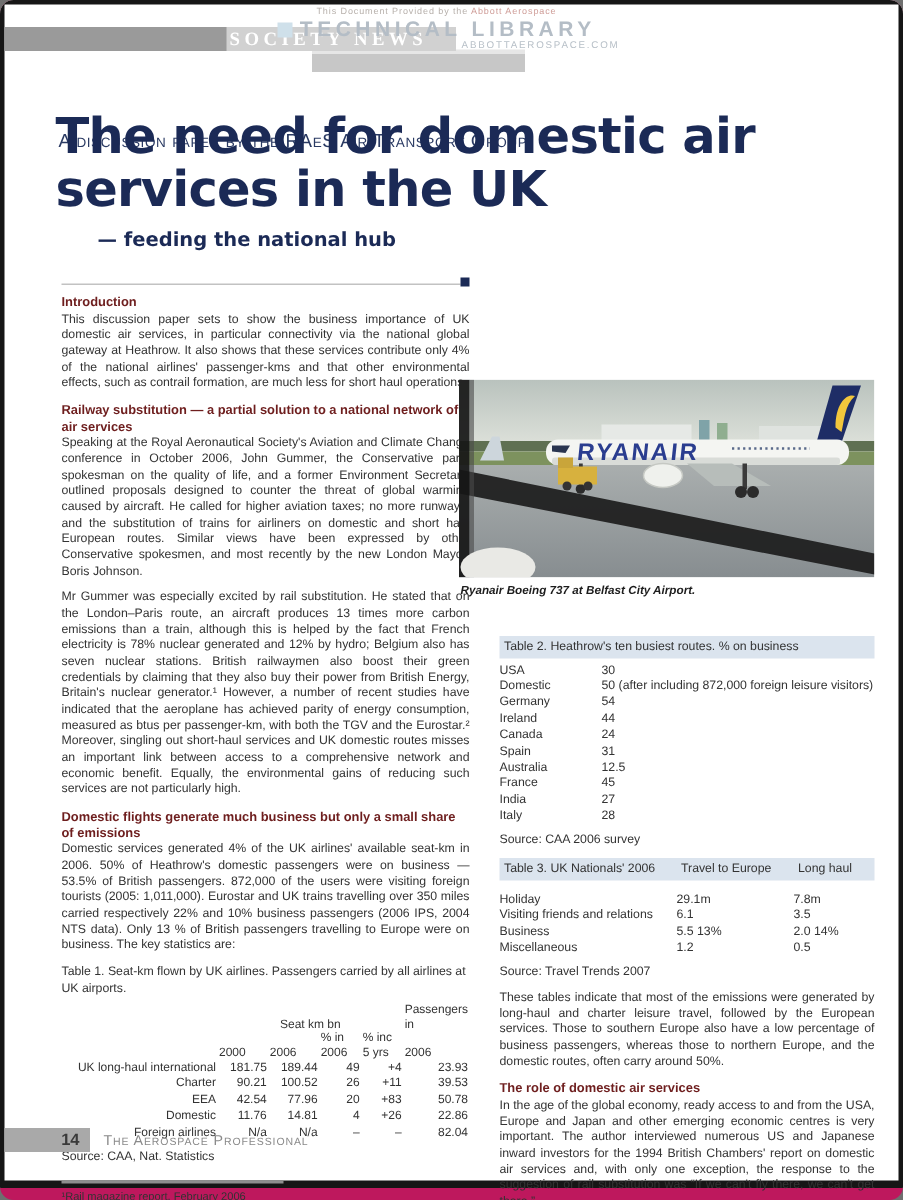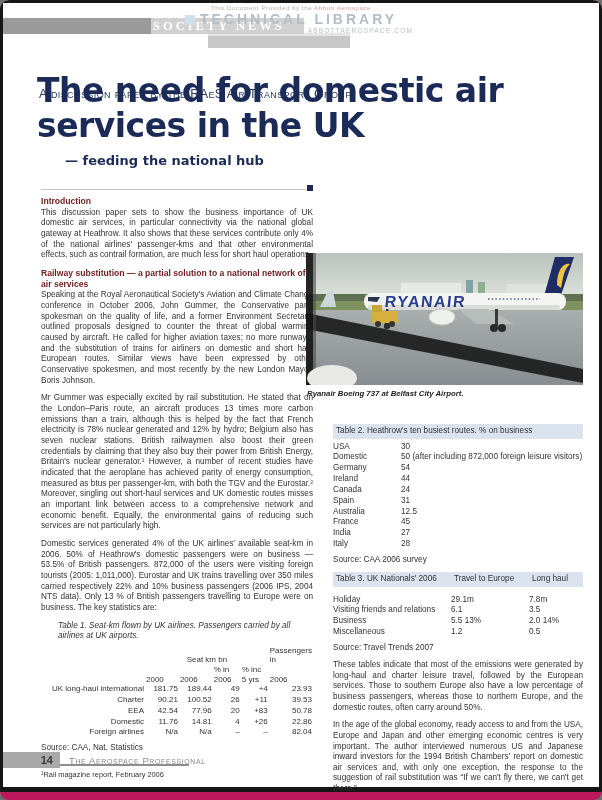--- a/index.html
+++ b/index.html
@@ -32,21 +32,21 @@
             font-size:13px;font-weight:bold;color:#1b2a56;margin-left:28px;}
   .rule{position:absolute;left:38px;top:186px;width:266px;height:1px;background:#c2c2c2;}
   .rule-sq{position:absolute;left:304px;top:182px;width:6px;height:6px;background:#1b2a56;}
 
   
   .col-left{position:absolute;left:38px;top:193px;width:272px;}
   .col-right{position:absolute;left:330px;top:421px;width:250px;}
   p.body{font-size:8.2px;line-height:1.3;text-align:justify;color:#333;margin:0 0 7px 0;}
   h3.sec{font-size:8.6px;font-weight:bold;color:#6e1e1e;margin:0 0 1px 0;line-height:1.25;}
   .src{font-size:8.2px;color:#333;margin:5px 0 8px 0;}
-  .tcaption{font-size:8.2px;color:#333;margin:2px 0 4px 17px;line-height:1.3;font-style:italic;}
+  .tcaption{font-size:8.2px;color:#333;margin:2px 0 4px 0;line-height:1.3;}
 
   
   table.t1{width:100%;border-collapse:collapse;font-size:8px;color:#333;margin-top:2px;}
   table.t1 th{font-weight:normal;text-align:left;vertical-align:bottom;padding:0 1px;line-height:1.2;}
   table.t1 th.grp{text-align:center;}
   table.t1 th.pax{width:40px;}
   table.t1 th.pct{width:26px;}
   table.t1 td{text-align:right;padding:0 1px;line-height:1.35;white-space:nowrap;}
   table.t1 td:first-child,table.t1 th:first-child{text-align:right;width:102px;}
 
@@ -110,20 +110,21 @@
     <div class="rule-sq"></div>
 
     <div class="col-left">
       <h3 class="sec">Introduction</h3>
       <p class="body">This discussion paper sets to show the business importance of UK domestic air services, in particular connectivity via the national global gateway at Heathrow. It also shows that these services contribute only 4% of the national airlines' passenger-kms and that other environmental effects, such as contrail formation, are much less for short haul operations.</p>
 
       <h3 class="sec">Railway substitution — a partial solution to a national network of air services</h3>
       <p class="body">Speaking at the Royal Aeronautical Society's Aviation and Climate Change conference in October 2006, John Gummer, the Conservative party spokesman on the quality of life, and a former Environment Secretary, outlined proposals designed to counter the threat of global warming caused by aircraft. He called for higher aviation taxes; no more runways; and the substitution of trains for airliners on domestic and short haul European routes. Similar views have been expressed by other Conservative spokesmen, and most recently by the new London Mayor, Boris Johnson.</p>
       <p class="body">Mr Gummer was especially excited by rail substitution. He stated that on the London–Paris route, an aircraft produces 13 times more carbon emissions than a train, although this is helped by the fact that French electricity is 78% nuclear generated and 12% by hydro; Belgium also has seven nuclear stations. British railwaymen also boost their green credentials by claiming that they also buy their power from British Energy, Britain's nuclear generator.¹ However, a number of recent studies have indicated that the aeroplane has achieved parity of energy consumption, measured as btus per passenger-km, with both the TGV and the Eurostar.² Moreover, singling out short-haul services and UK domestic routes misses an important link between access to a comprehensive network and economic benefit. Equally, the environmental gains of reducing such services are not particularly high.</p>
 
+      <h3 class="sec">Domestic flights generate much business but only a small share of emissions</h3>
       <p class="body">Domestic services generated 4% of the UK airlines' available seat-km in 2006. 50% of Heathrow's domestic passengers were on business — 53.5% of British passengers. 872,000 of the users were visiting foreign tourists (2005: 1,011,000). Eurostar and UK trains travelling over 350 miles carried respectively 22% and 10% business passengers (2006 IPS, 2004 NTS data). Only 13 % of British passengers travelling to Europe were on business. The key statistics are:</p>
 
       <p class="tcaption">Table 1. Seat-km flown by UK airlines. Passengers carried by all airlines at UK airports.</p>
       <table class="t1">
         <thead>
           <tr>
             <th></th>
             <th class="grp" colspan="4">Seat km bn</th>
             <th class="pax">Passengers in</th>
           </tr>
@@ -312,20 +313,21 @@
               <td>Miscellaneous</td>
               <td>1.2</td>
               <td>0.5</td>
             </tr>
           </tbody>
       </table>
       <p class="src">Source: Travel Trends 2007</p>
 
       <p class="body">These tables indicate that most of the emissions were generated by long-haul and charter leisure travel, followed by the European services. Those to southern Europe also have a low percentage of business passengers, whereas those to northern Europe, and the domestic routes, often carry around 50%.</p>
 
+      <h3 class="sec">The role of domestic air services</h3>
       <p class="body">In the age of the global economy, ready access to and from the USA, Europe and Japan and other emerging economic centres is very important. The author interviewed numerous US and Japanese inward investors for the 1994 British Chambers' report on domestic air services and, with only one exception, the response to the suggestion of rail substitution was “If we can't fly there, we can't get there.”</p>
     </div>
 
     <div class="footer-bar">
       <span>14</span>
     </div>
     <div class="footer-label">The Aerospace Professional</div>
 
   </div>
 </div>

